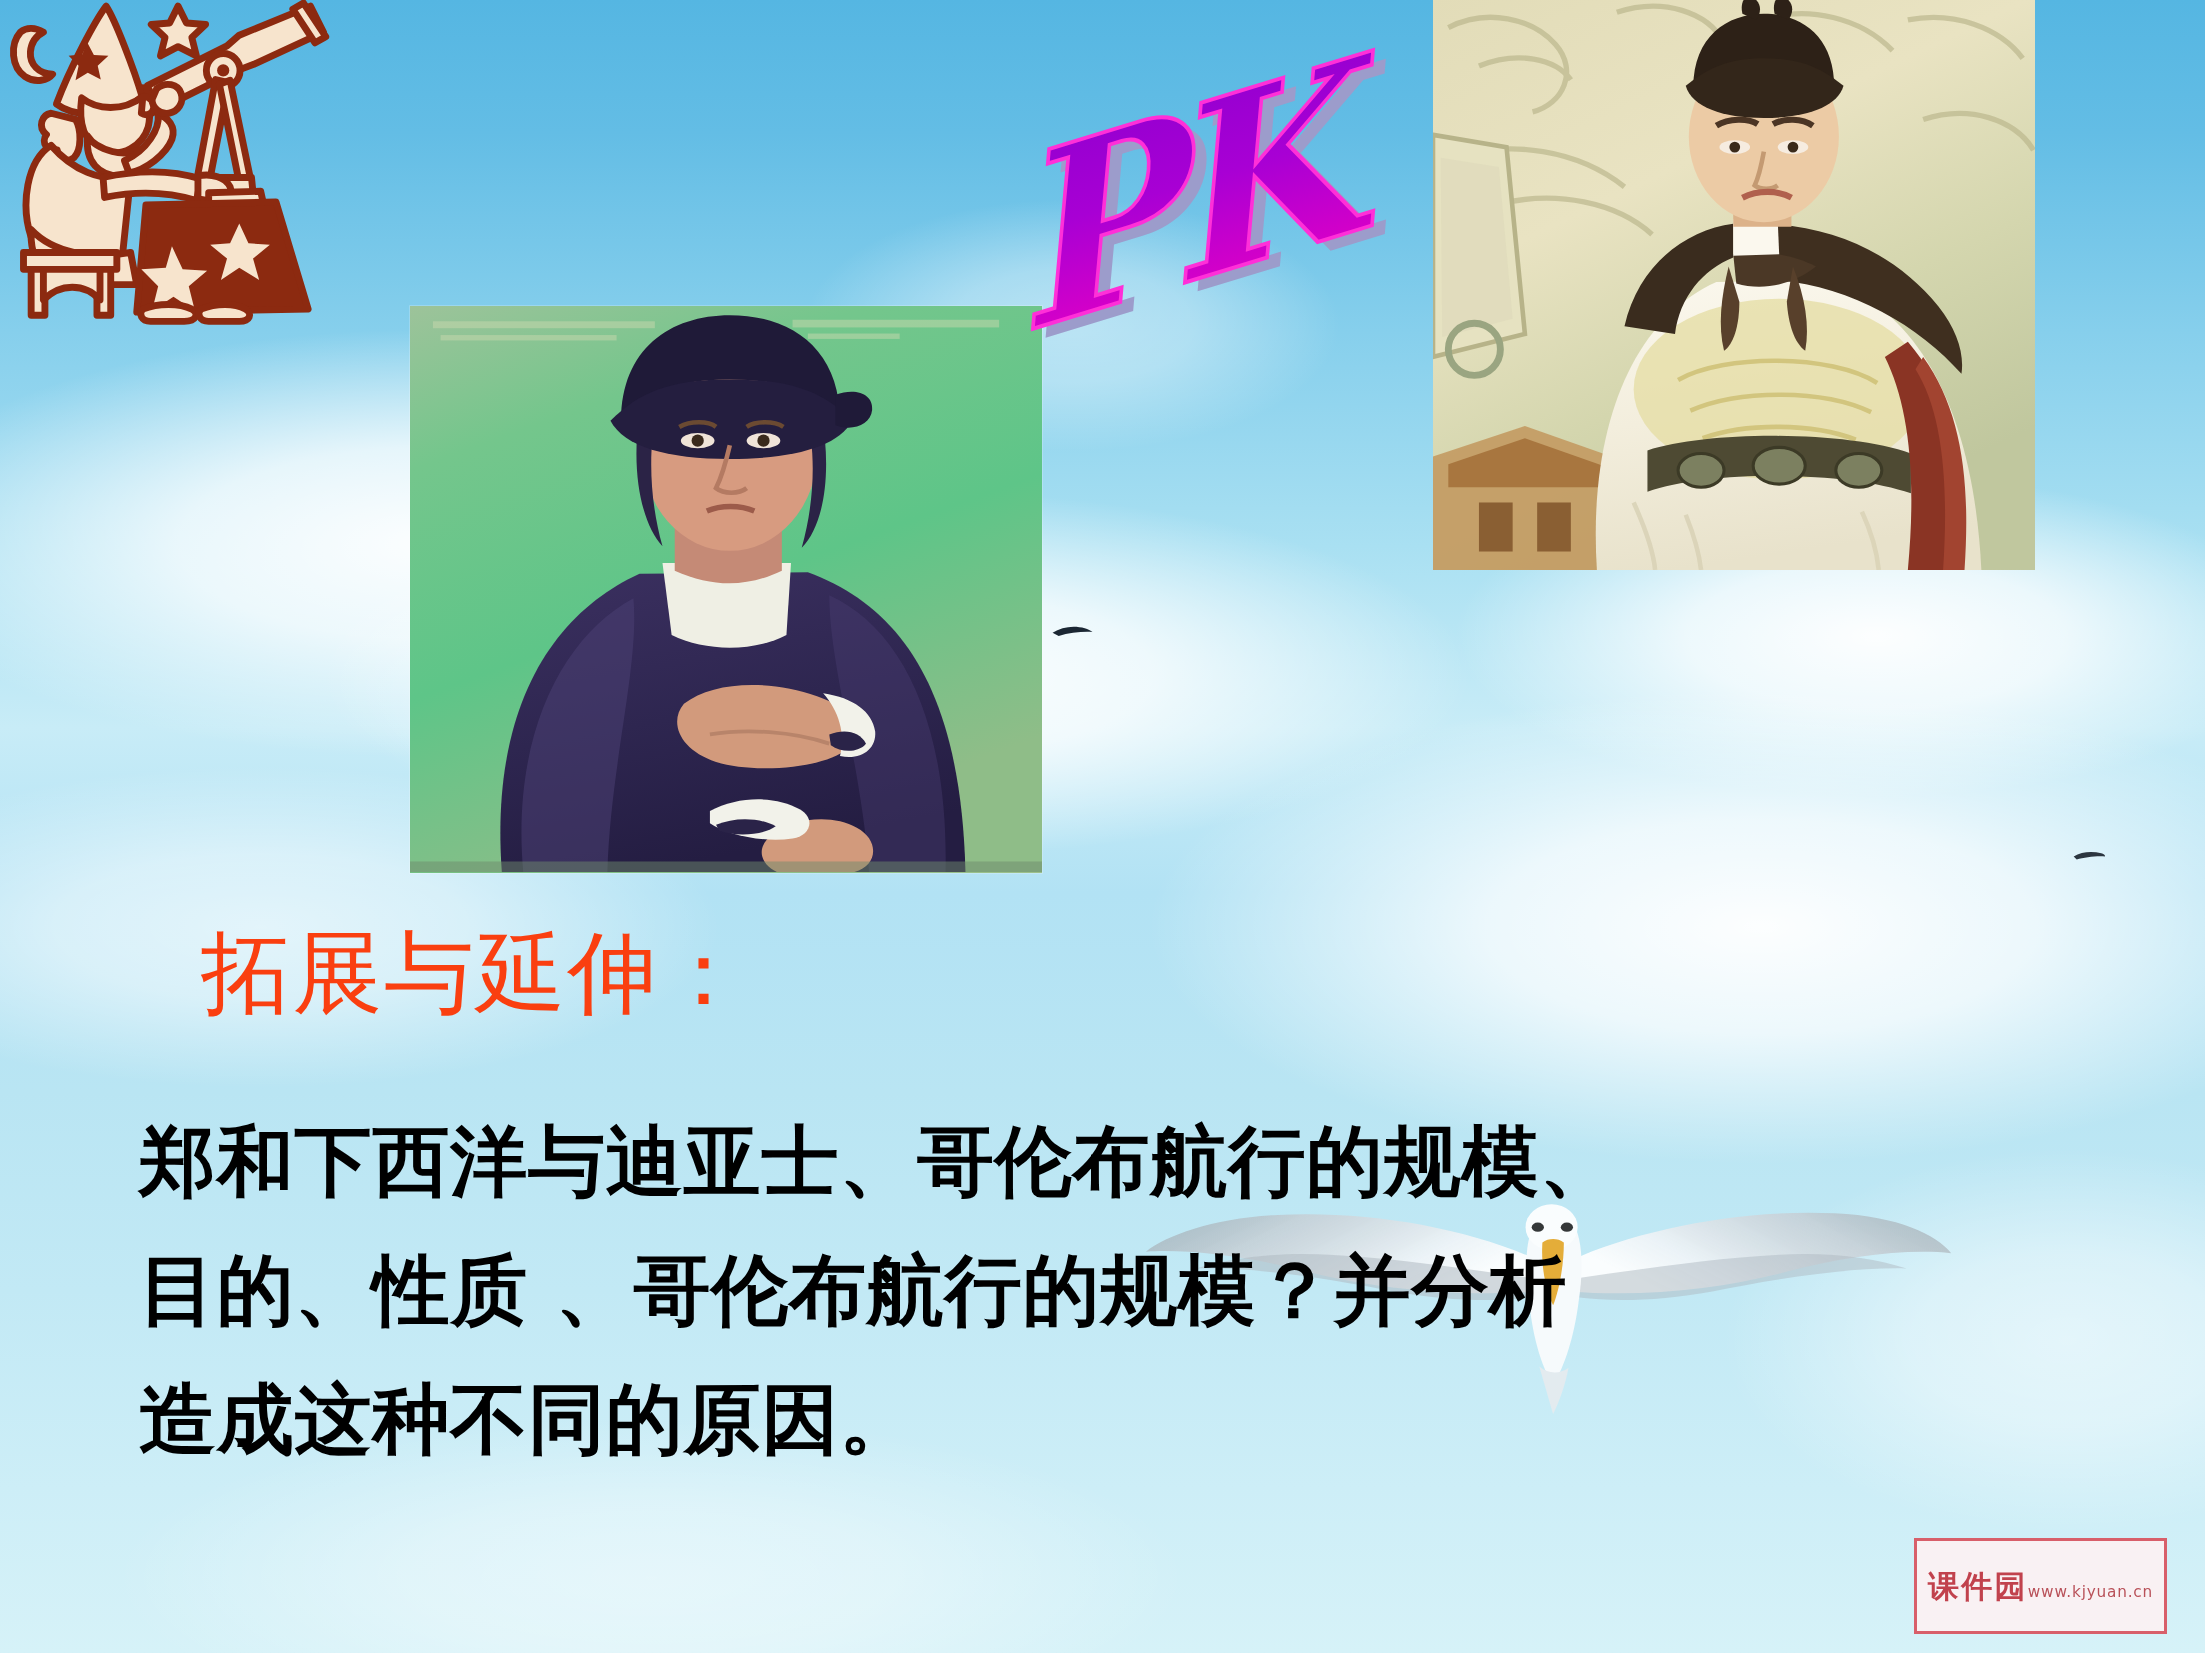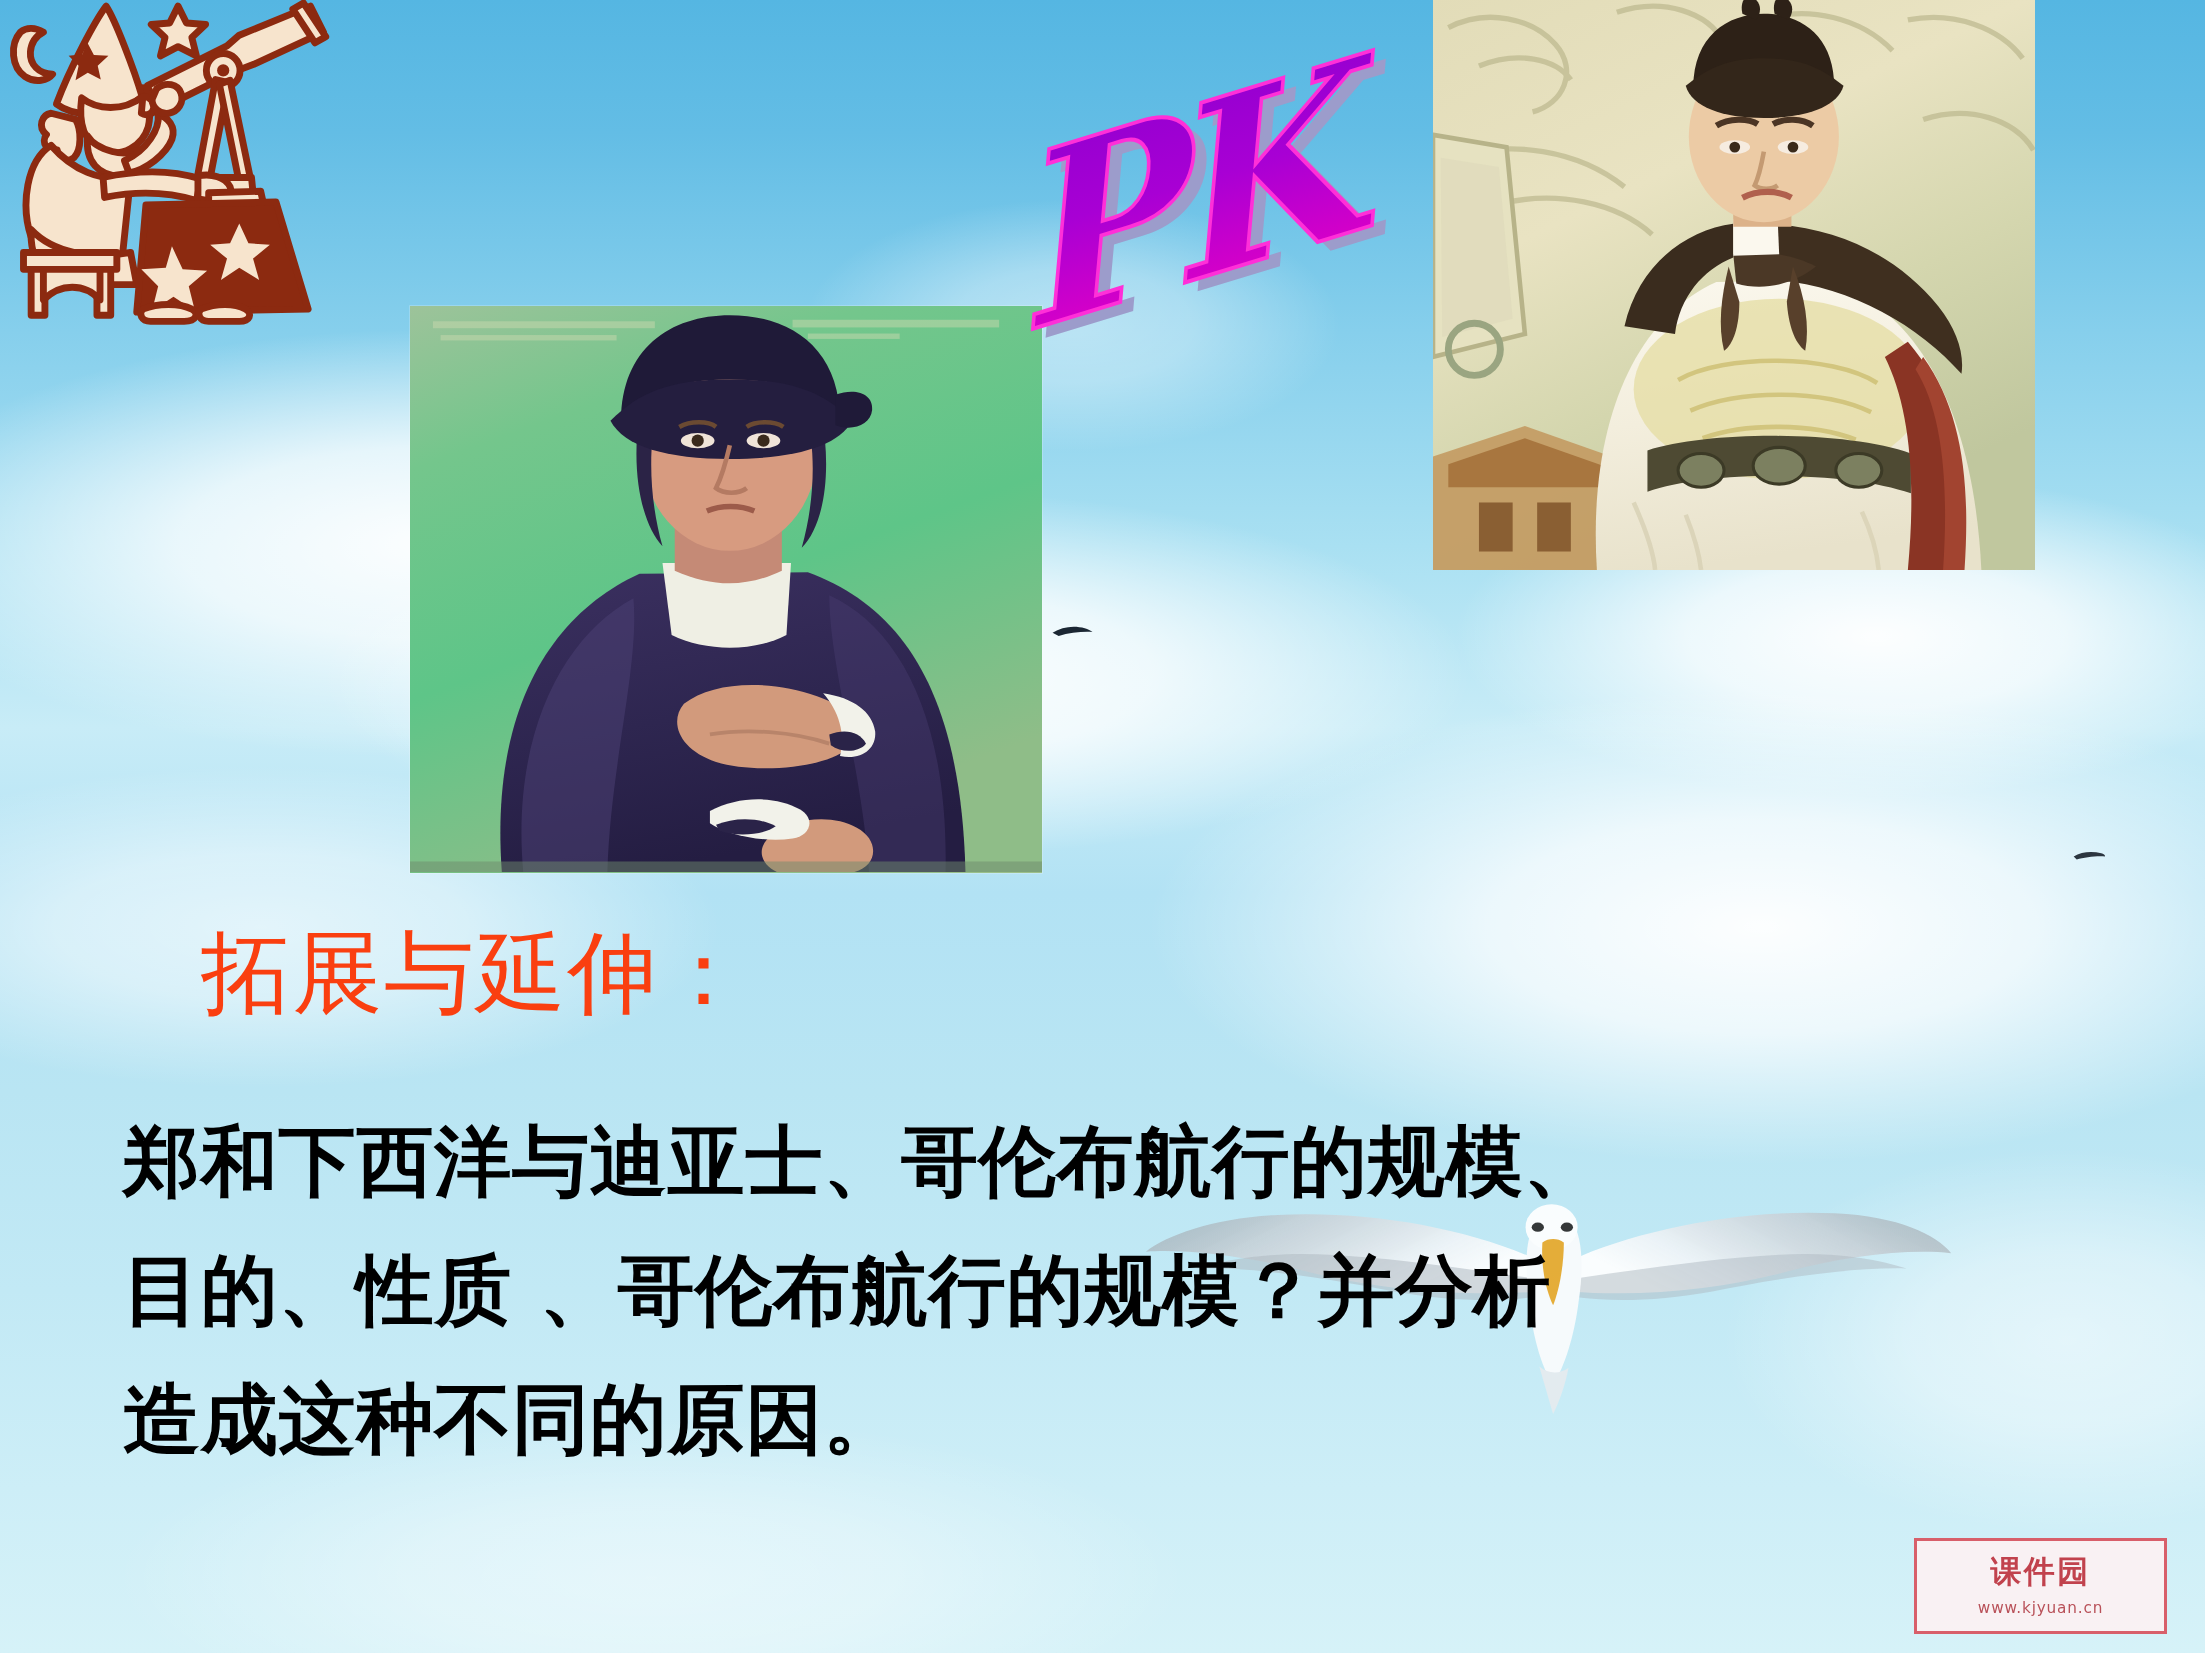--- a/index.html
+++ b/index.html
@@ -135,34 +135,34 @@
     left: 123px;
     top: 1097px;
     width: 2021px;
     color: #000000;
     font-family: "DejaVu Sans", "Liberation Sans", sans-serif;
     font-weight: bold;
     font-size: 77px;
     line-height: 129px;
     letter-spacing: 0.8px;
   }
-  .body-text .line { white-space: nowrap; }
+  .body-text .line { white-space: nowrap; margin-left: 16px; }
 
   
   .watermark {
     position: absolute;
     left: 1914px;
     top: 1538px;
     width: 253px;
     height: 96px;
     background: #fdf2f3;
     border: 3.8px solid #d9535f;
     box-sizing: border-box;
     display: flex;
-    flex-direction: column;
+    flex-direction: row;
     align-items: center;
     justify-content: center;
     filter: blur(0.5px);
     opacity: 0.92;
   }
   .watermark .w1 {
     color: #c0343f;
     font-size: 31px;
     font-weight: bold;
     letter-spacing: 2.3px;

